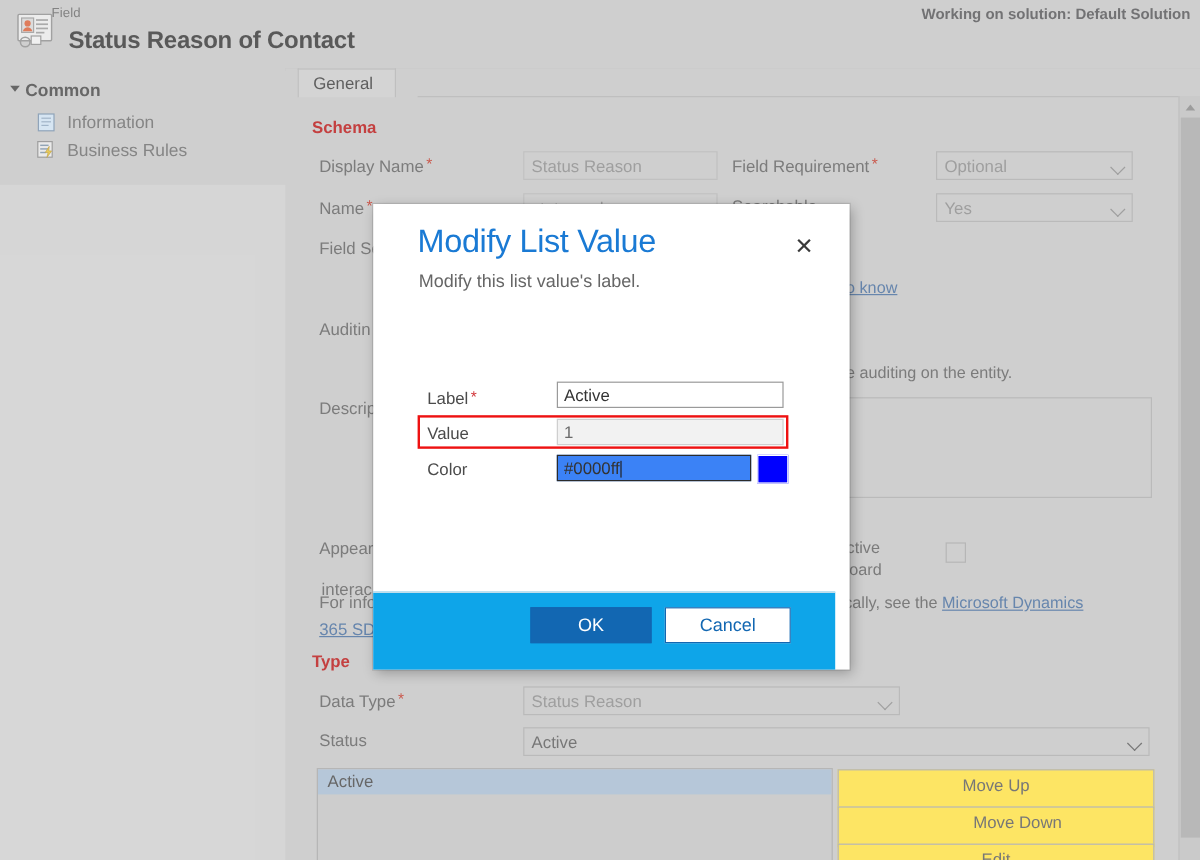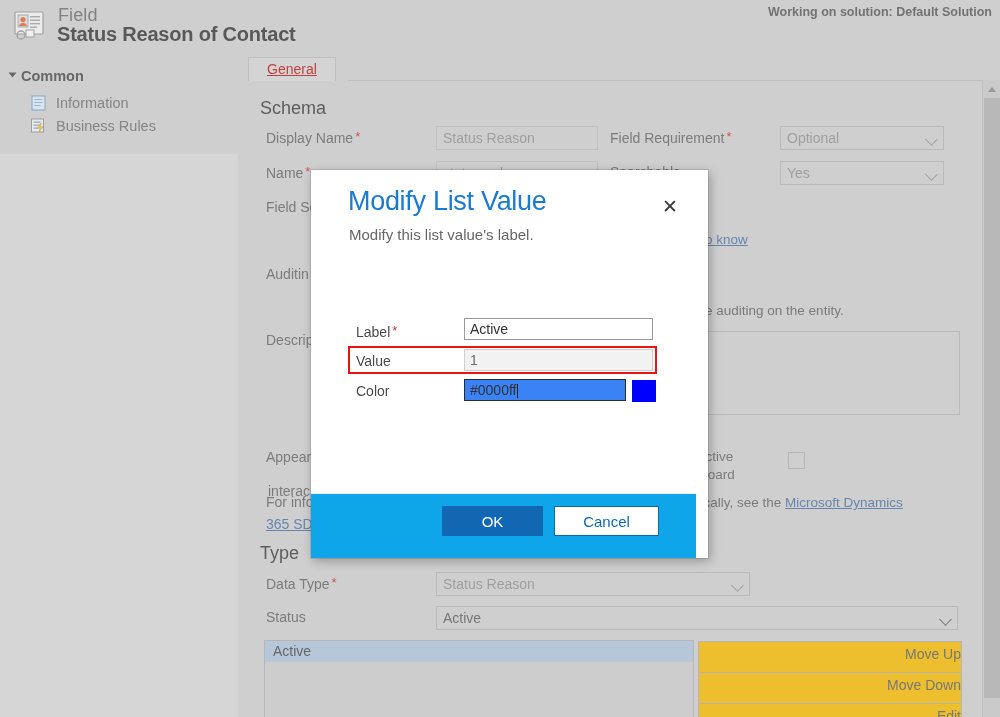--- a/index.html
+++ b/index.html
@@ -19,22 +19,22 @@
 
   
   .header {
     position: absolute; left: 0; top: 0; width: 1000px; height: 57px;
     background: #c6c6c6;
   }
   .hdr-icon {
     position: absolute; left: 12px; top: 8px; width: 38px; height: 38px;
   }
   .hdr-eyebrow {
-    position: absolute; left: 58px; top: 5px;
-    font-size: 18px; color: #6b6b6b; letter-spacing: .1px;
+    position: absolute; left: 43px; top: 5px;
+    font-size: 11px; color: #6b6b6b; letter-spacing: .1px;
   }
   .hdr-title {
     position: absolute; left: 57px; top: 23px;
     font-size: 20px; font-weight: bold; color: #3a3a3a;
     letter-spacing: -.2px;
   }
   .hdr-solution {
     position: absolute; right: 8px; top: 5px;
     font-size: 12.5px; font-weight: bold; color: #58585a;
   }
@@ -67,39 +67,38 @@
   
   .main {
     position: absolute; left: 238px; top: 57px; width: 762px; height: 660px;
     background: #c6c6c6;
   }
   .tabstrip {
     position: absolute; left: 0; top: 0; width: 762px; height: 24px;
   }
   .tab {
     position: absolute; left: 10px; top: 0; height: 24px;
-    padding: 3px 18px 0 18px;
-    font-size: 14px; color: #b91c1c;
+    padding: 3px 18px 0 12px;
+    font-size: 14px; color: #404040;
     background: #cccccc;
     border: 1px solid #b3b3b3; border-bottom: none;
     box-sizing: border-box;
-    text-decoration: underline;
   }
   .tabline {
     position: absolute; left: 110px; top: 23px; width: 652px; height: 1px;
     background: #b3b3b3;
   }
 
   .form {
     position: absolute; left: 0; top: 24px; width: 740px; height: 636px;
     padding: 14px 0 0 0;
   }
 
   .sect-title {
-    position: absolute; font-size: 18px; font-weight: normal; color: #404040;
+    position: absolute; font-size: 14px; font-weight: bold; color: #b91c1c;
   }
   .lbl {
     position: absolute; font-size: 14px; color: #636363; white-space: nowrap;
   }
   .req { color: #c0392b; font-size: 13px; vertical-align: 2px; margin-left: 2px;}
 
   .inp {
     position: absolute; box-sizing: border-box;
     background: #c6c6c6; border: 1px solid #adadad;
     font-size: 14px; color: #5d5d5d;
@@ -138,23 +137,23 @@
     background: #c4c4c4; border: 1px solid #a8a8a8;
     overflow: hidden;
   }
   .listrow {
     height: 21px; line-height: 21px;
     padding-left: 8px; font-size: 14px; color: #4a4a4a;
     background: #a9bdd2;
   }
   .btn {
     position: absolute; box-sizing: border-box;
-    background: #eab308; border: 1px solid #a9a9a9;
+    background: #fde047; border: 1px solid #a9a9a9;
     font-size: 14px; color: #5e5e5e;
-    text-align: right; line-height: 24px; height: 34px;
+    text-align: center; line-height: 24px; height: 34px;
   }
 
   
   .vscroll {
     position: absolute; right: 0; top: 80px; width: 17px; height: 637px;
     background: #c0c0c0; border-left: 1px solid #b5b5b5;
   }
   .vscroll .up {
     position: absolute; left: 0; top: 0; width: 17px; height: 17px;
   }

